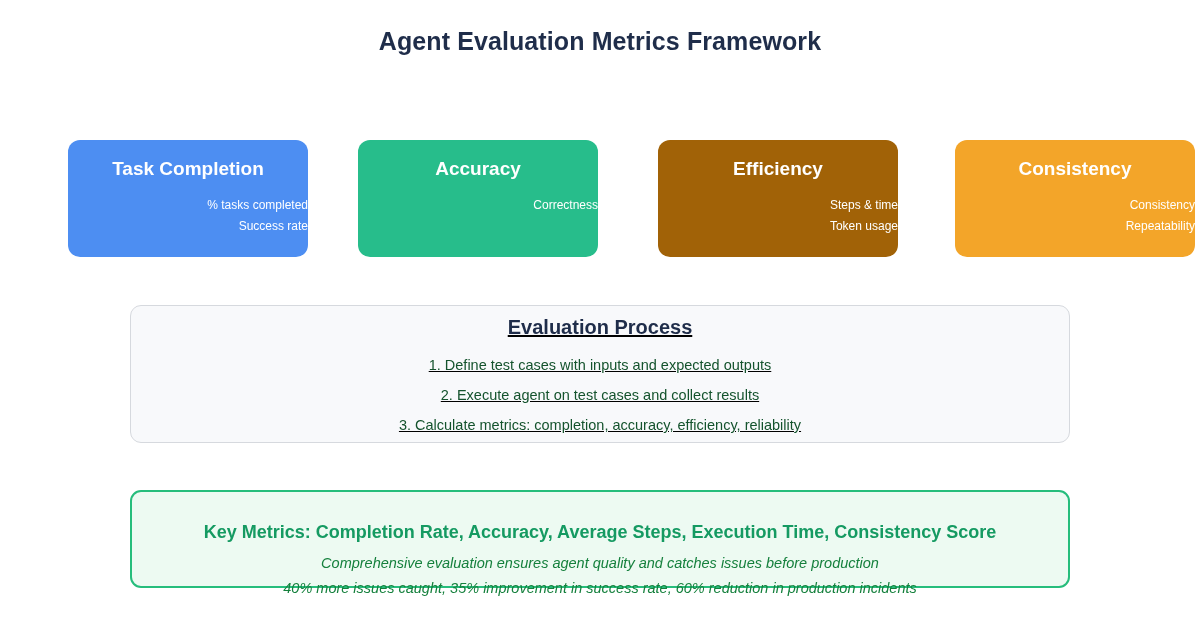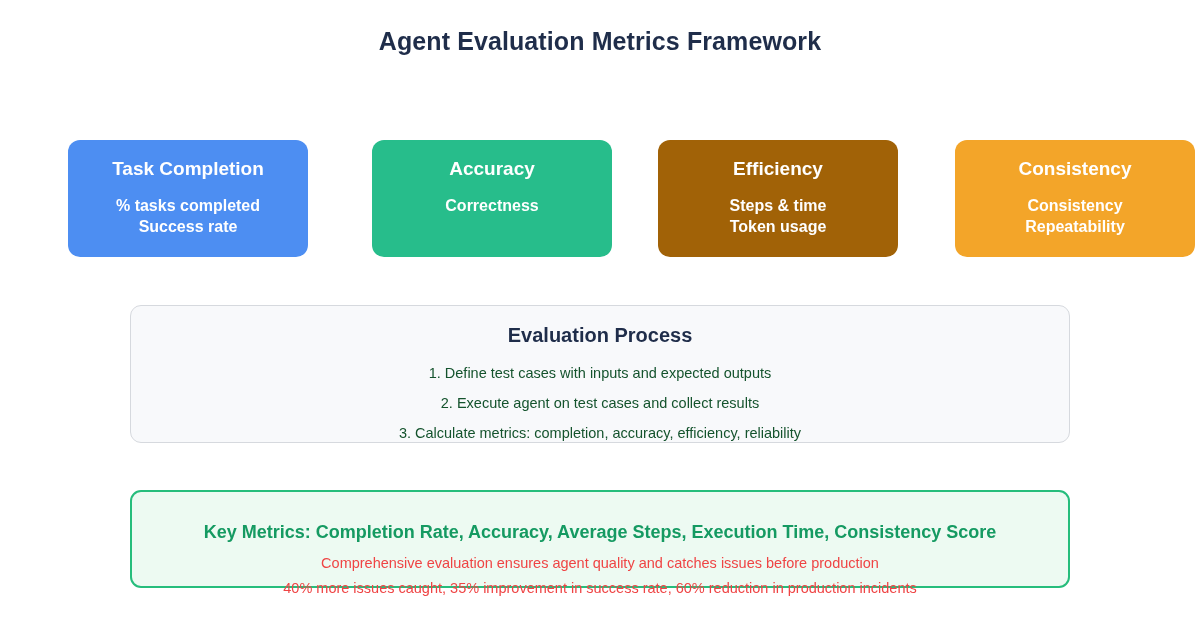--- a/index.html
+++ b/index.html
@@ -48,42 +48,44 @@
     text-align: center;
     color: #ffffff;
   }
   .metric-card .card-title {
     font-size: 19px;
     font-weight: bold;
     line-height: 24px;
     color: #ffffff;
   }
   .metric-card .card-line {
-    font-size: 16px;
+    font-size: 12px;
     line-height: 21px;
     color: #ffffff;
-    font-weight: bold;
+    font-weight: normal;
+    text-align: right;
   }
   .metric-card .card-lines {
     margin-top: 14px;
   }
 
   
   .process-box {
     position: absolute;
     left: 130px;
     top: 305px;
     width: 940px;
     height: 138px;
     box-sizing: border-box;
     background: #f8f9fb;
     border: 1px solid #d6d9de;
     border-radius: 11px;
     text-align: center;
-    padding-top: 16px;
+    padding-top: 8px;
+    text-decoration: underline;
   }
   .process-box .process-title {
     font-size: 20px;
     font-weight: bold;
     color: #1f2d4a;
     line-height: 26px;
     margin-bottom: 10px;
   }
   .process-box .process-step {
     font-size: 14.5px;
@@ -107,40 +109,41 @@
   }
   .summary-box .summary-title {
     font-size: 18px;
     font-weight: bold;
     color: #159a62;
     line-height: 24px;
     margin-bottom: 7px;
   }
   .summary-box .summary-line {
     font-size: 14.5px;
-    color: #ef4444;
+    color: #15803d;
     line-height: 25px;
+    font-style: italic;
   }
 </style>
 </head>
 <body>
 
 <div class="page-title">Agent Evaluation Metrics Framework</div>
 
 <div class="cards-row">
 
   <div class="metric-card" id="card-0" style="background: rgb(77, 142, 242); left: 0px;">
     <div class="card-title">Task Completion</div>
     <div class="card-lines">
       <div class="card-line">% tasks completed</div>
       <div class="card-line">Success rate</div>
     </div>
   </div>
 
-  <div class="metric-card" id="card-1" style="background: rgb(39, 189, 139); left: 304px;">
+  <div class="metric-card" id="card-1" style="background: rgb(39, 189, 139); left: 290px;">
     <div class="card-title">Accuracy</div>
     <div class="card-lines">
       <div class="card-line">Correctness</div>
     </div>
   </div>
 
   <div class="metric-card" id="card-2" style="background: #a16207; left: 590px;">
     <div class="card-title">Efficiency</div>
     <div class="card-lines">
       <div class="card-line">Steps &amp; time</div>

